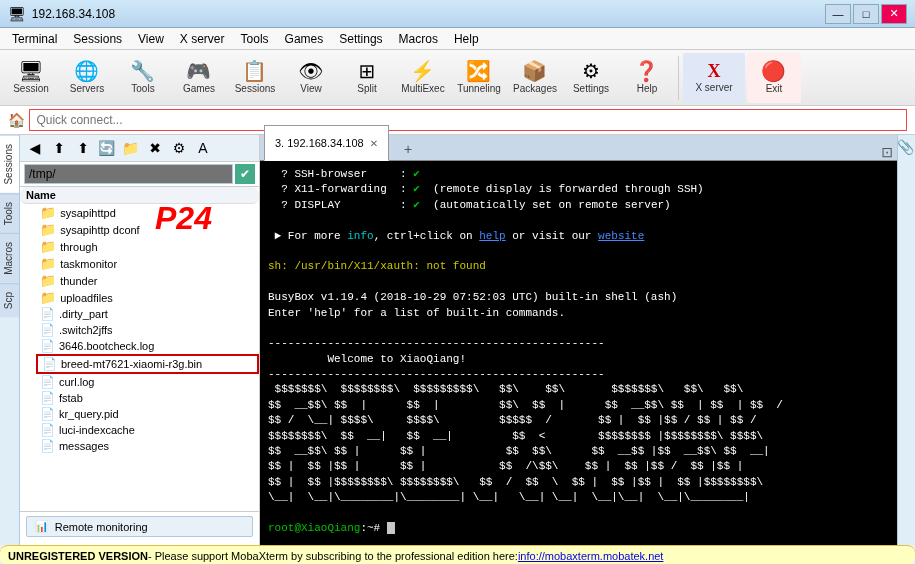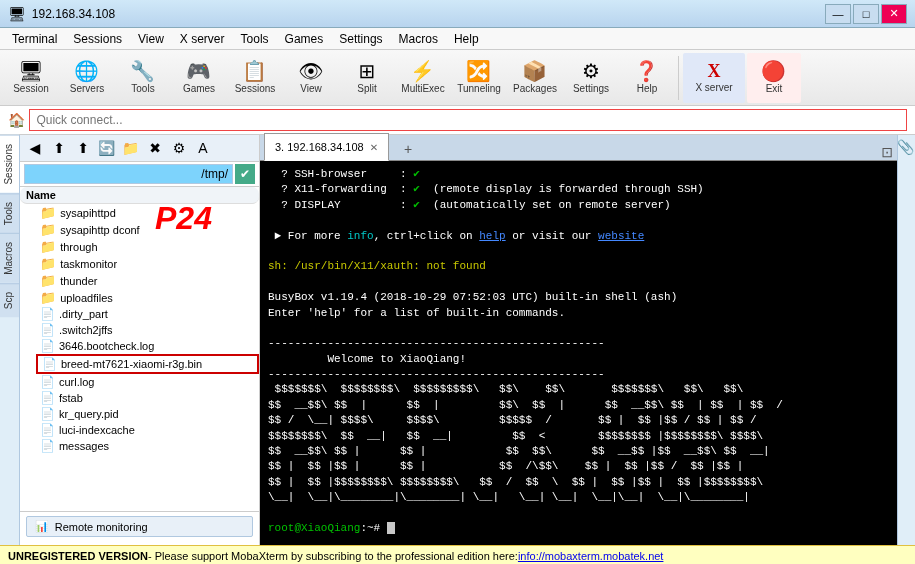--- a/index.html
+++ b/index.html
@@ -135,23 +135,22 @@
       align-items: center;
       padding: 2px 4px;
       background: #fff;
       border-bottom: 1px solid #ccc;
     }
     #path-bar input {
       flex: 1;
       border: 1px solid #b0c8e0;
       padding: 1px 4px;
       font-size: 12px;
-      background: #7dd3fc;
+      background: #737373;
       height: 20px;
-      text-align: right;
     }
     #path-bar .path-ok {
       width: 20px; height: 20px;
       background: #4a8;
       color: white;
       display: flex; align-items: center; justify-content: center;
       font-size: 12px;
       cursor: pointer;
       margin-left: 2px;
     }
@@ -223,21 +222,21 @@
     .term-tab {
       display: flex;
       align-items: center;
       padding: 2px 10px;
       background: #e8f0f8;
       border: 1px solid #999;
       border-bottom: none;
       font-size: 11px;
       cursor: pointer;
       margin-right: 8px;
-      height: 28px;
+      height: 36px;
     }
     .term-tab.active { background: #fff; border-bottom: 1px solid #fff; margin-bottom: -1px; z-index: 1; }
     .term-tab .tab-close { margin-left: 6px; color: #666; font-size: 10px; }
     .term-tab-new { width: 22px; height: 22px; display: flex; align-items: center; justify-content: center; cursor: pointer; font-size: 14px; color: #555; }
     #terminal-content {
       flex: 1;
       background: #000;
       color: #c8c8c8;
       font-family: 'Courier New', monospace;
       font-size: 11px;
@@ -267,20 +266,21 @@
     
     #statusbar {
       height: 20px;
       background: #ffffc0;
       border-top: 1px solid #e0c040;
       display: flex;
       align-items: center;
       padding: 0 8px;
       font-size: 11px;
       color: #000;
+      border-radius: 8px;
     }
     #statusbar .status-bold { font-weight: bold; }
     #statusbar .status-link { color: #0000ee; text-decoration: underline; cursor: pointer; }
 
     
     .p24-label {
       color: #ff0000;
       font-size: 32px;
       font-weight: bold;
       position: absolute;

